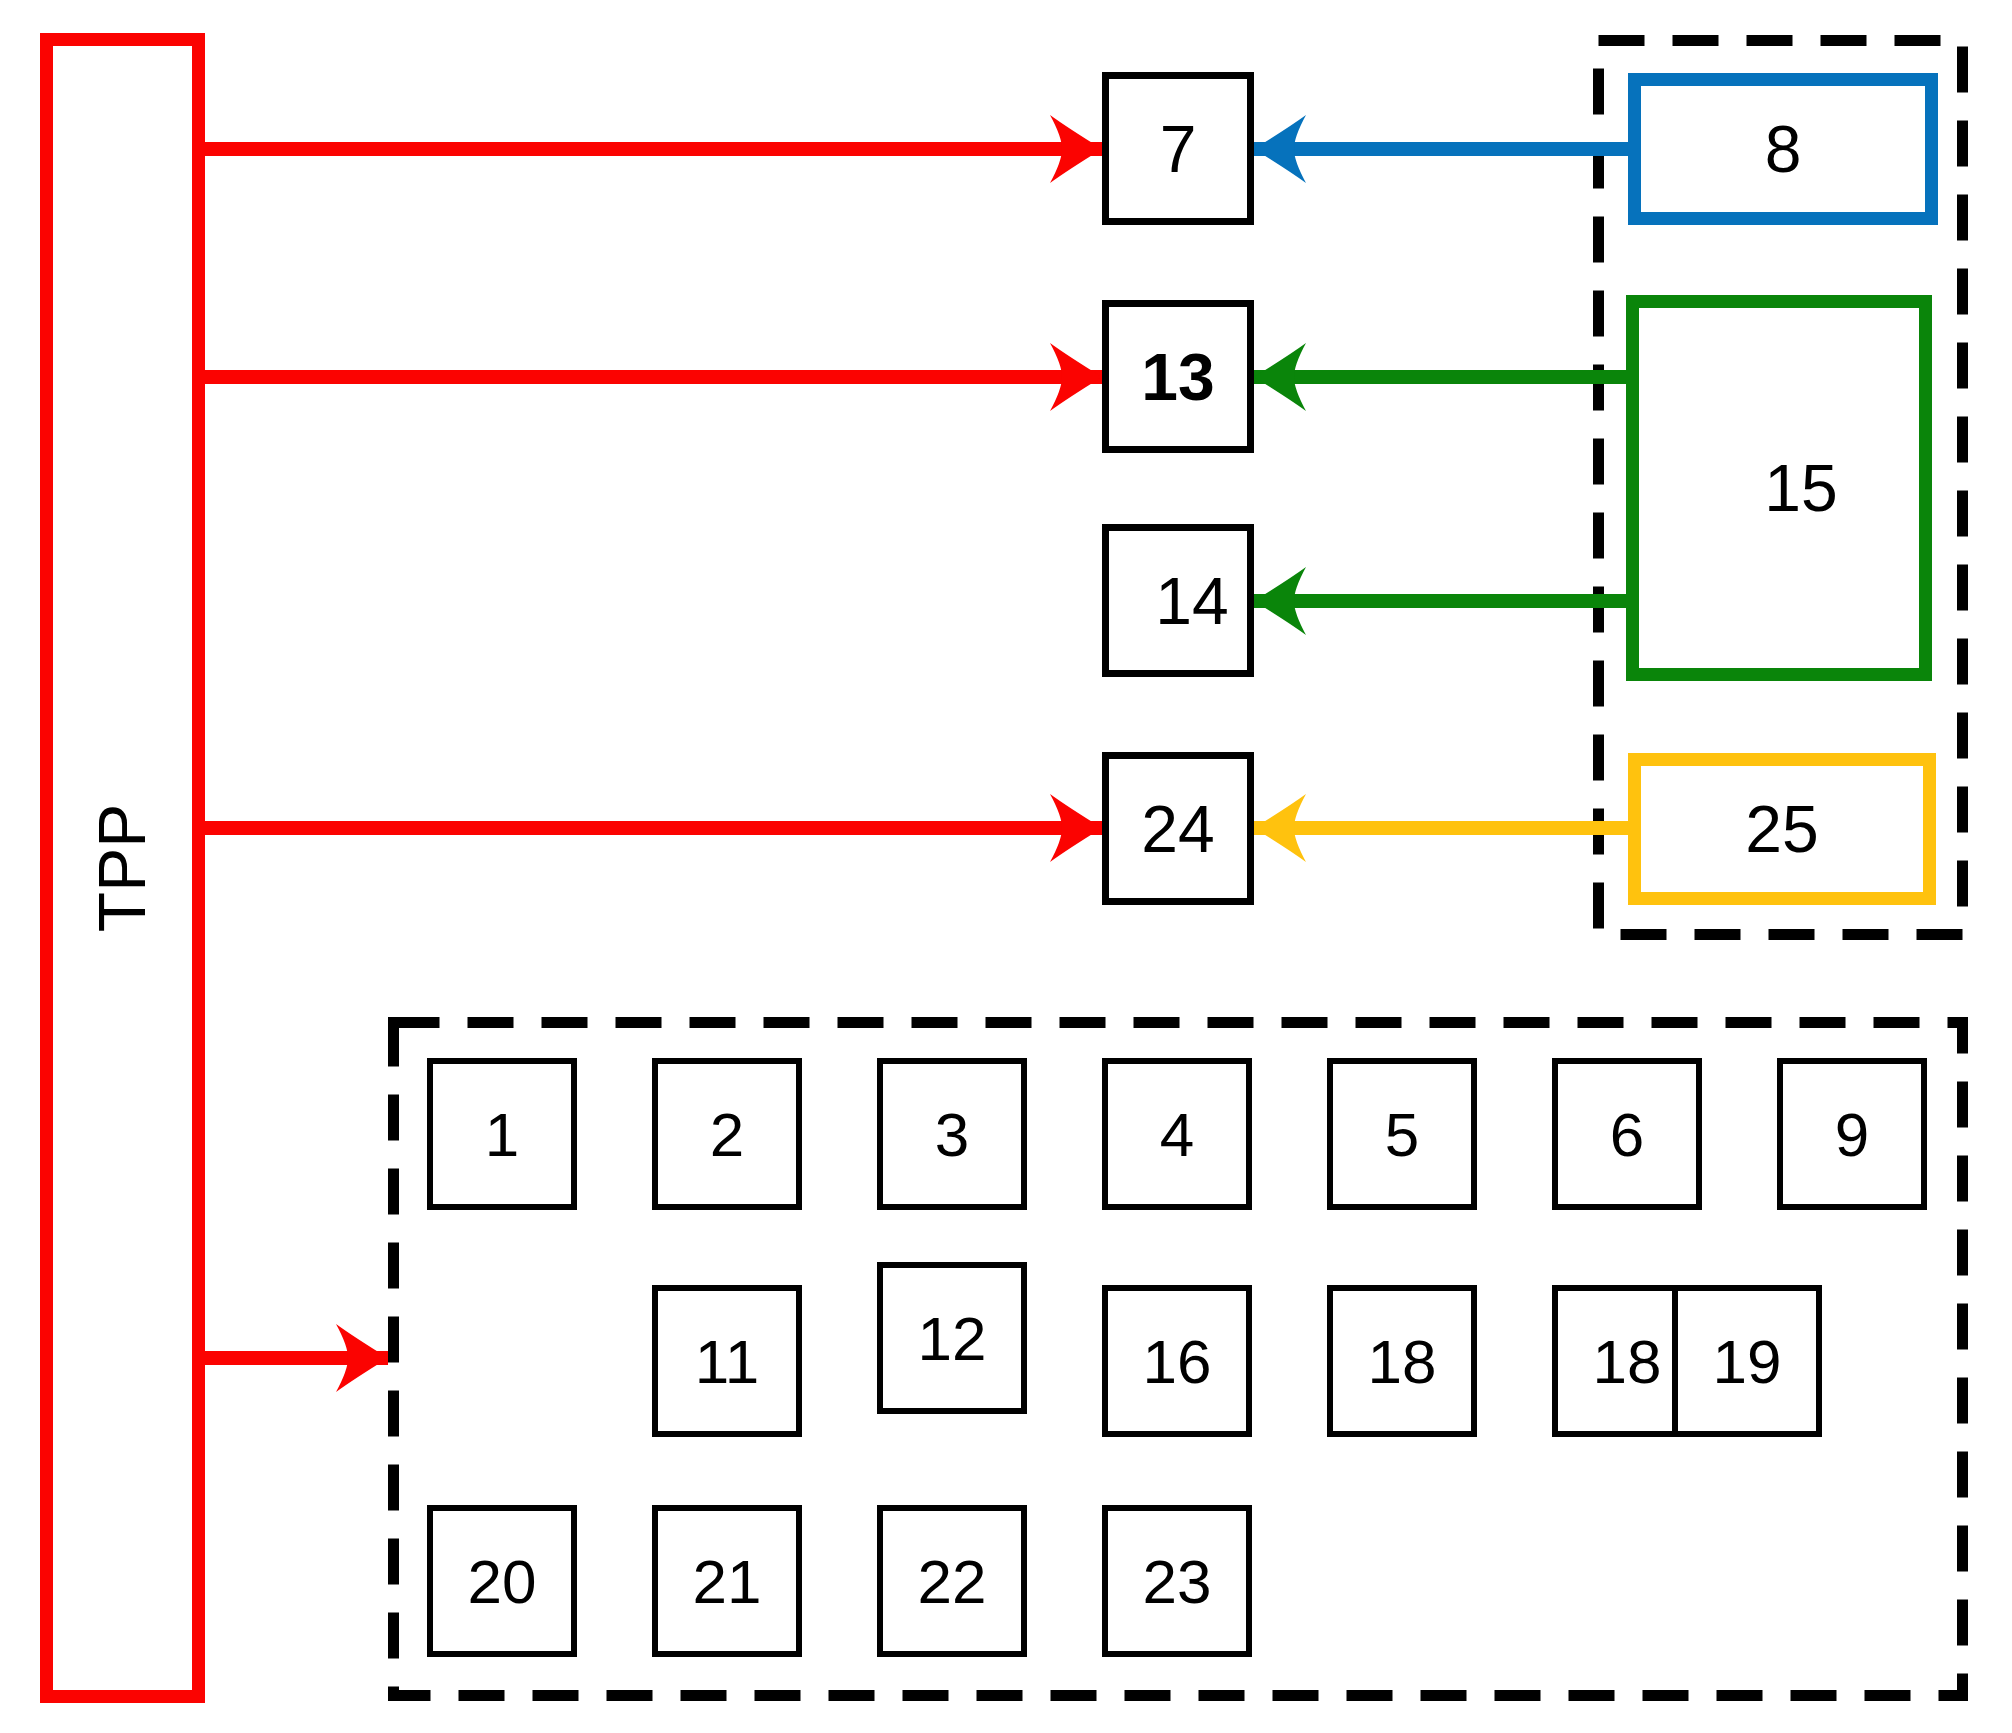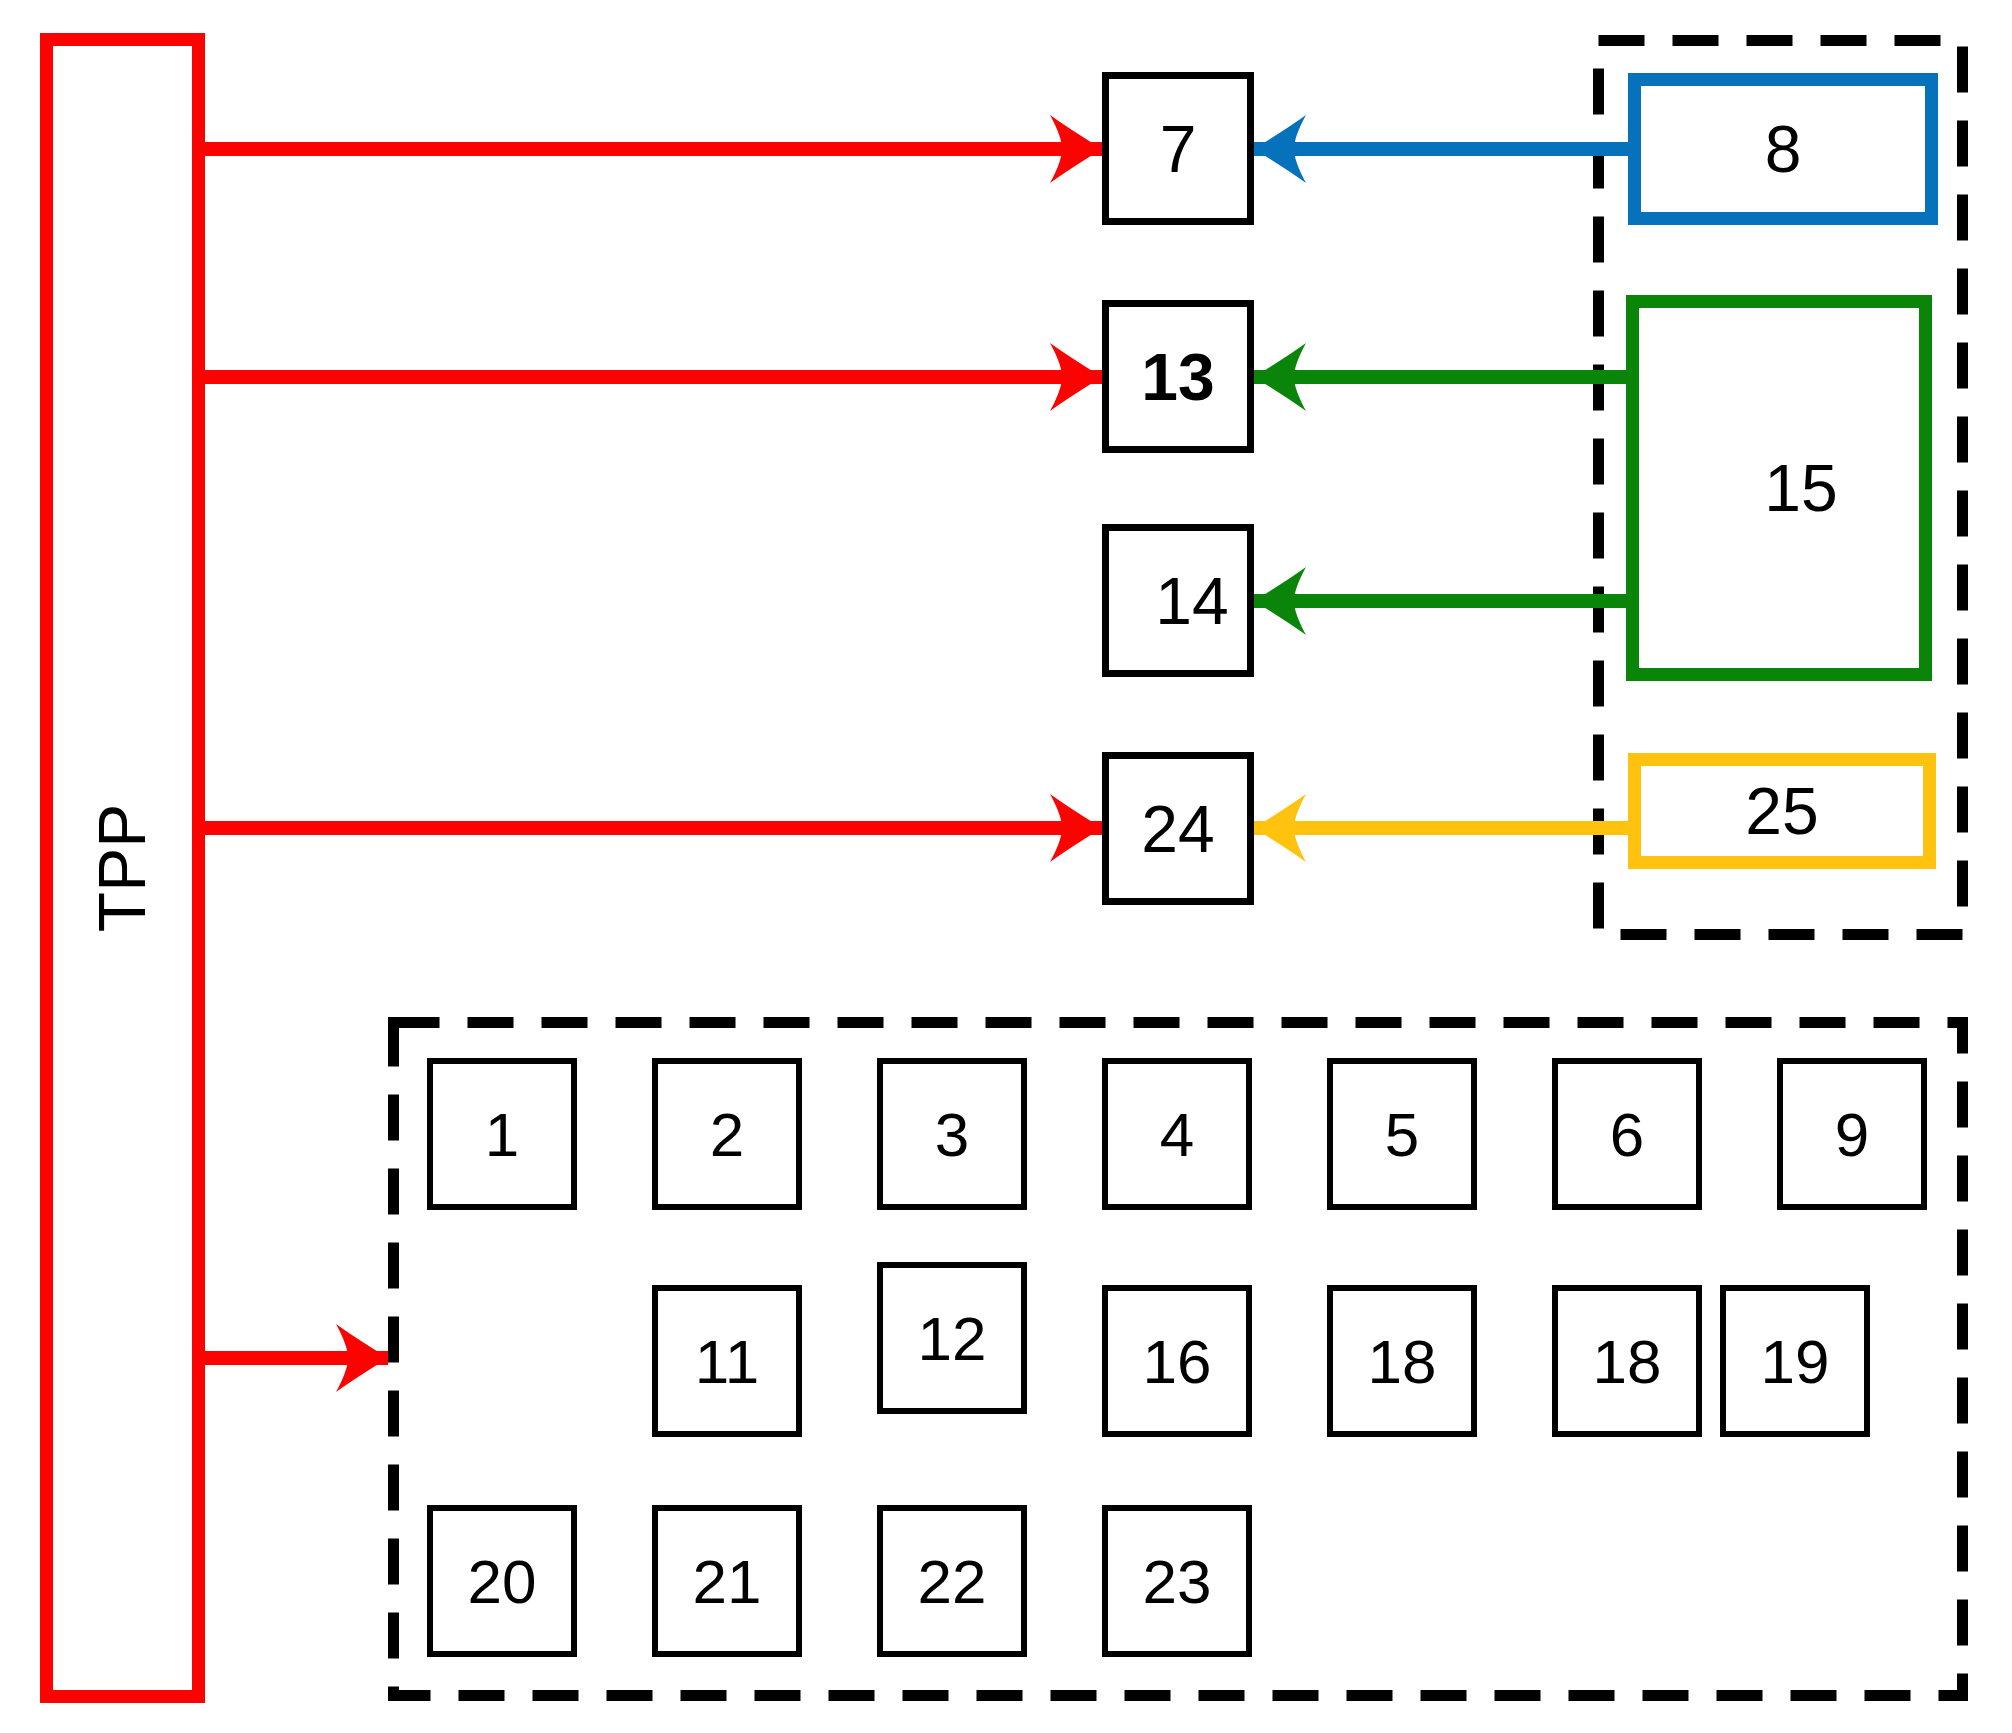--- a/index.html
+++ b/index.html
@@ -34,21 +34,21 @@
     border:7px solid #000;
     font-size:66px;
   }
   .mid.b7{top:72px;}
   .mid.b13{top:300px;font-weight:bold;}
   .mid.b14{top:524px;padding-left:28px;}
   .mid.b24{top:752px;}
   
   .b8{left:1628px;top:73px;width:310px;height:152px;border:13px solid var(--blue,#0672bc);font-size:66px;}
   .b15{left:1626px;top:295px;width:306px;height:386px;border:13px solid var(--green,#0a850a);font-size:66px;padding-left:44px;}
-  .b25{left:1628px;top:753px;width:308px;height:116px;border:13px solid var(--yellow,#ffc20e);font-size:66px;}
+  .b25{left:1628px;top:753px;width:308px;height:152px;border:13px solid var(--yellow,#ffc20e);font-size:66px;}
   
   .cell{
     width:150px;height:152px;
     border:6px solid #000;
     font-size:62px;
   }
   
   #wires{
     position:absolute;left:0;top:0;width:2012px;height:1733px;
     pointer-events:none;
@@ -159,21 +159,21 @@
     </div>
   <div class="box cell" style="left:1102px;top:1285px">
       <span>16</span>
     </div>
   <div class="box cell" style="left:1327px;top:1285px">
       <span>18</span>
     </div>
   <div class="box cell" style="left:1552px;top:1285px">
       <span>18</span>
     </div>
-  <div class="box cell" style="left:1720px;top:1285px">
+  <div class="box cell" style="left:1672px;top:1285px">
       <span>19</span>
     </div>
 
   <div class="box cell" style="left:427px;top:1505px">
       <span>20</span>
     </div>
   <div class="box cell" style="left:652px;top:1505px">
       <span>21</span>
     </div>
   <div class="box cell" style="left:877px;top:1505px">

